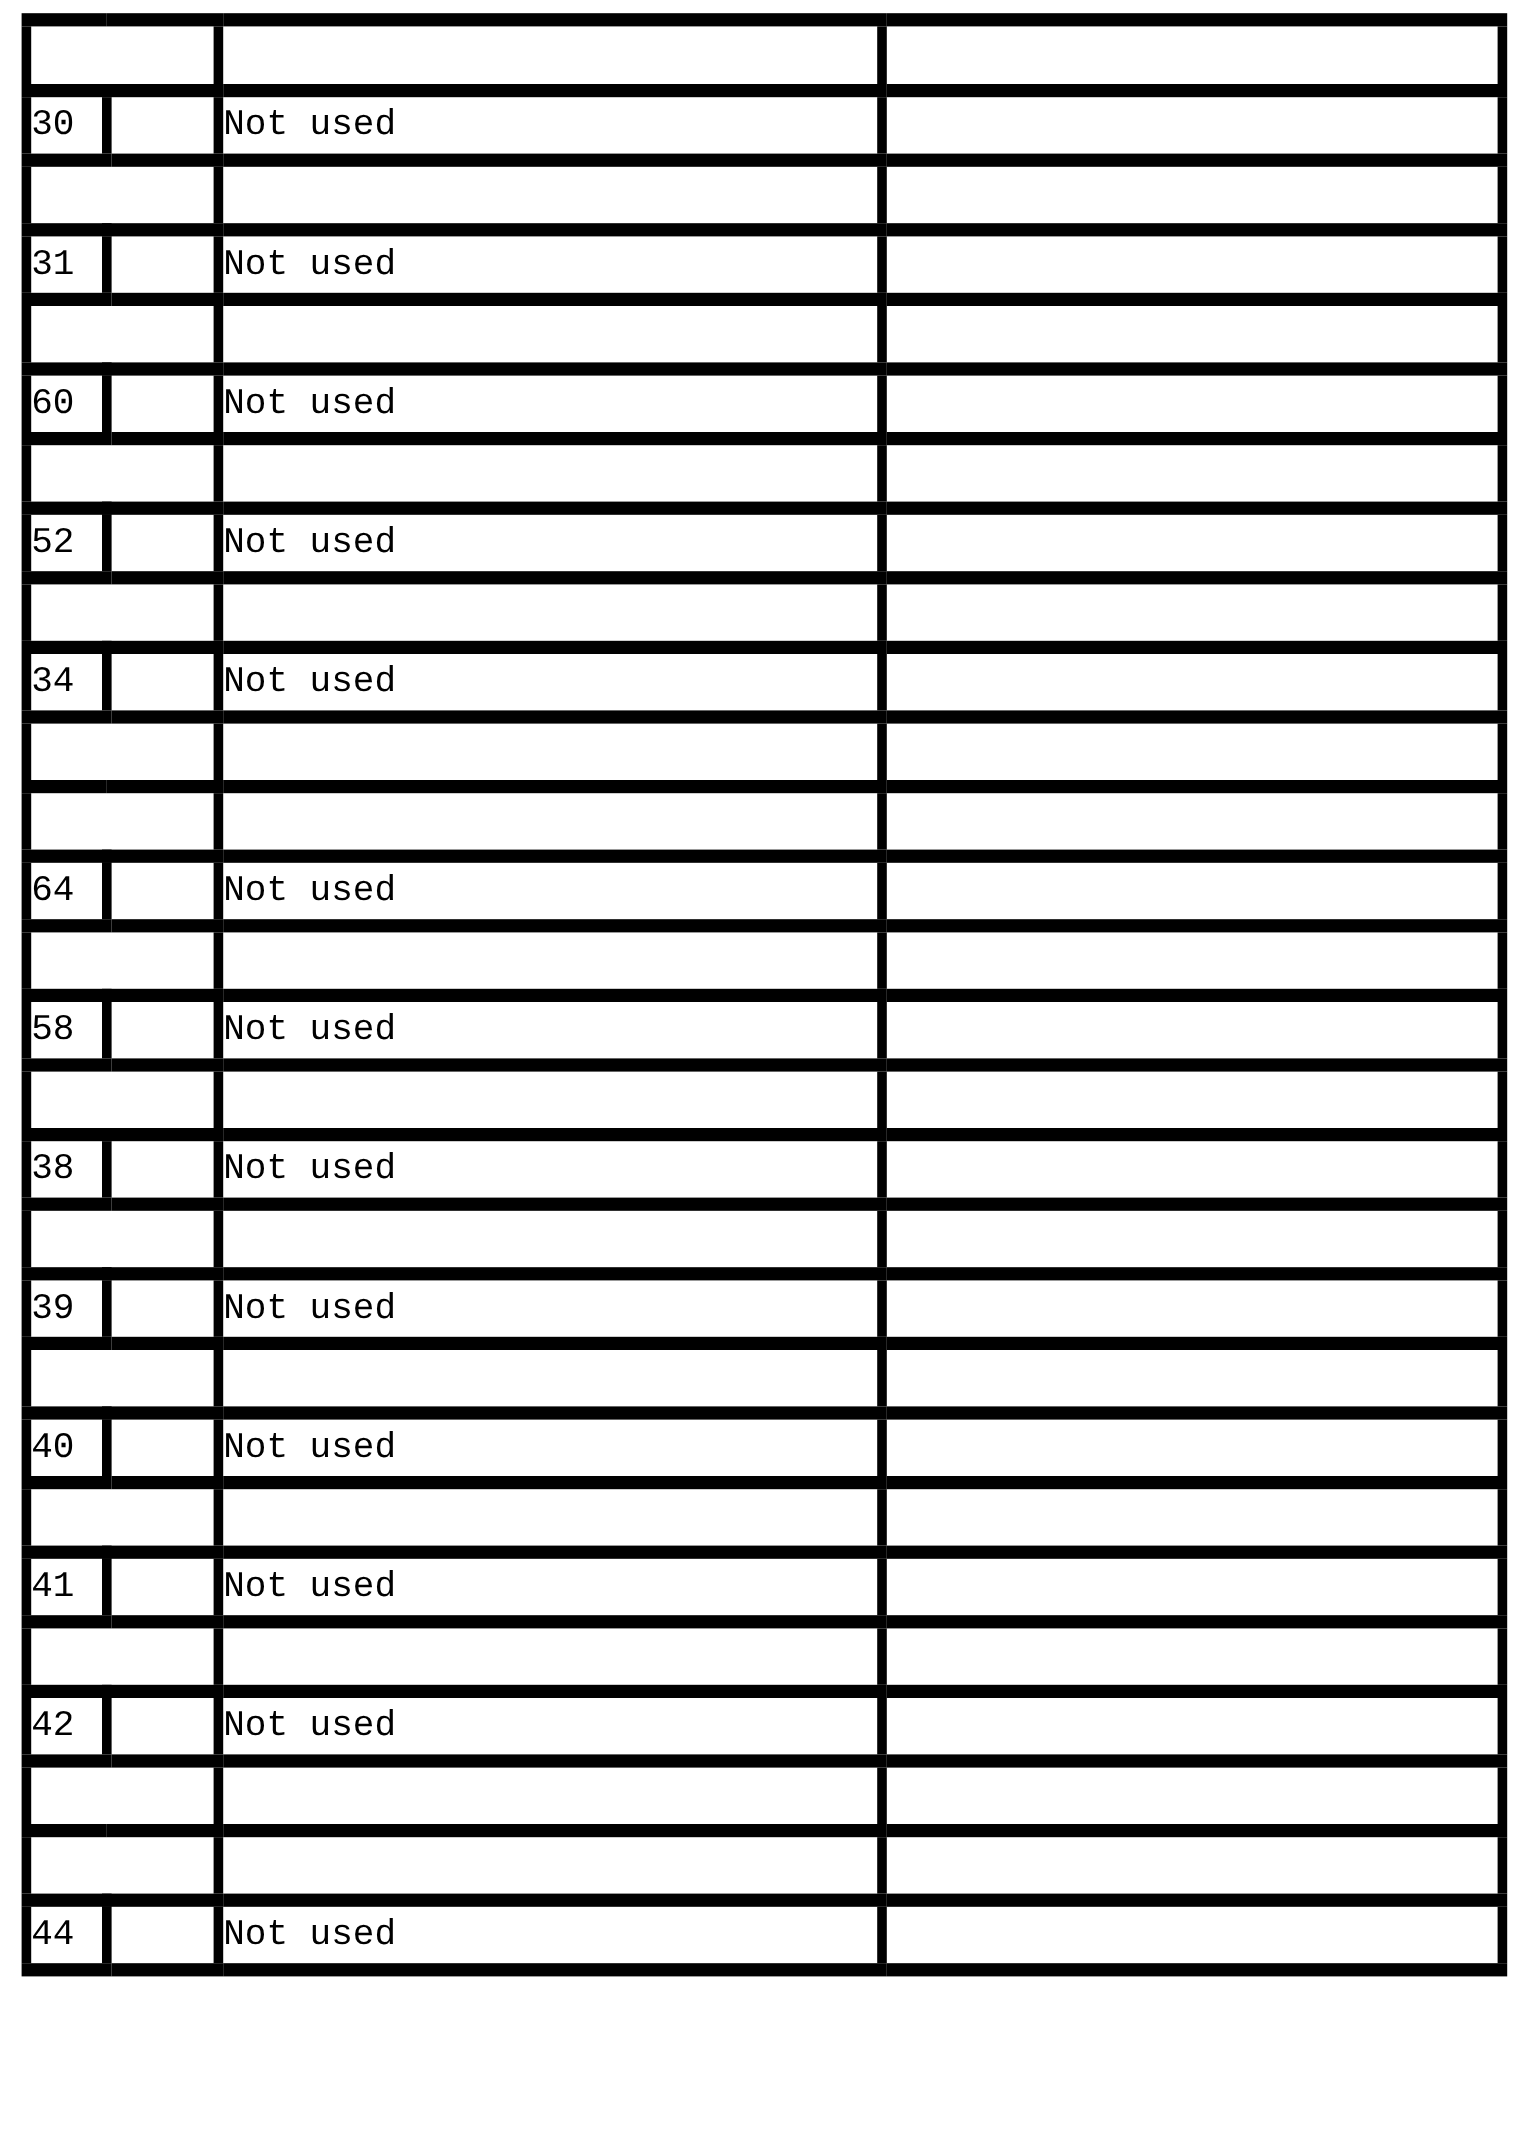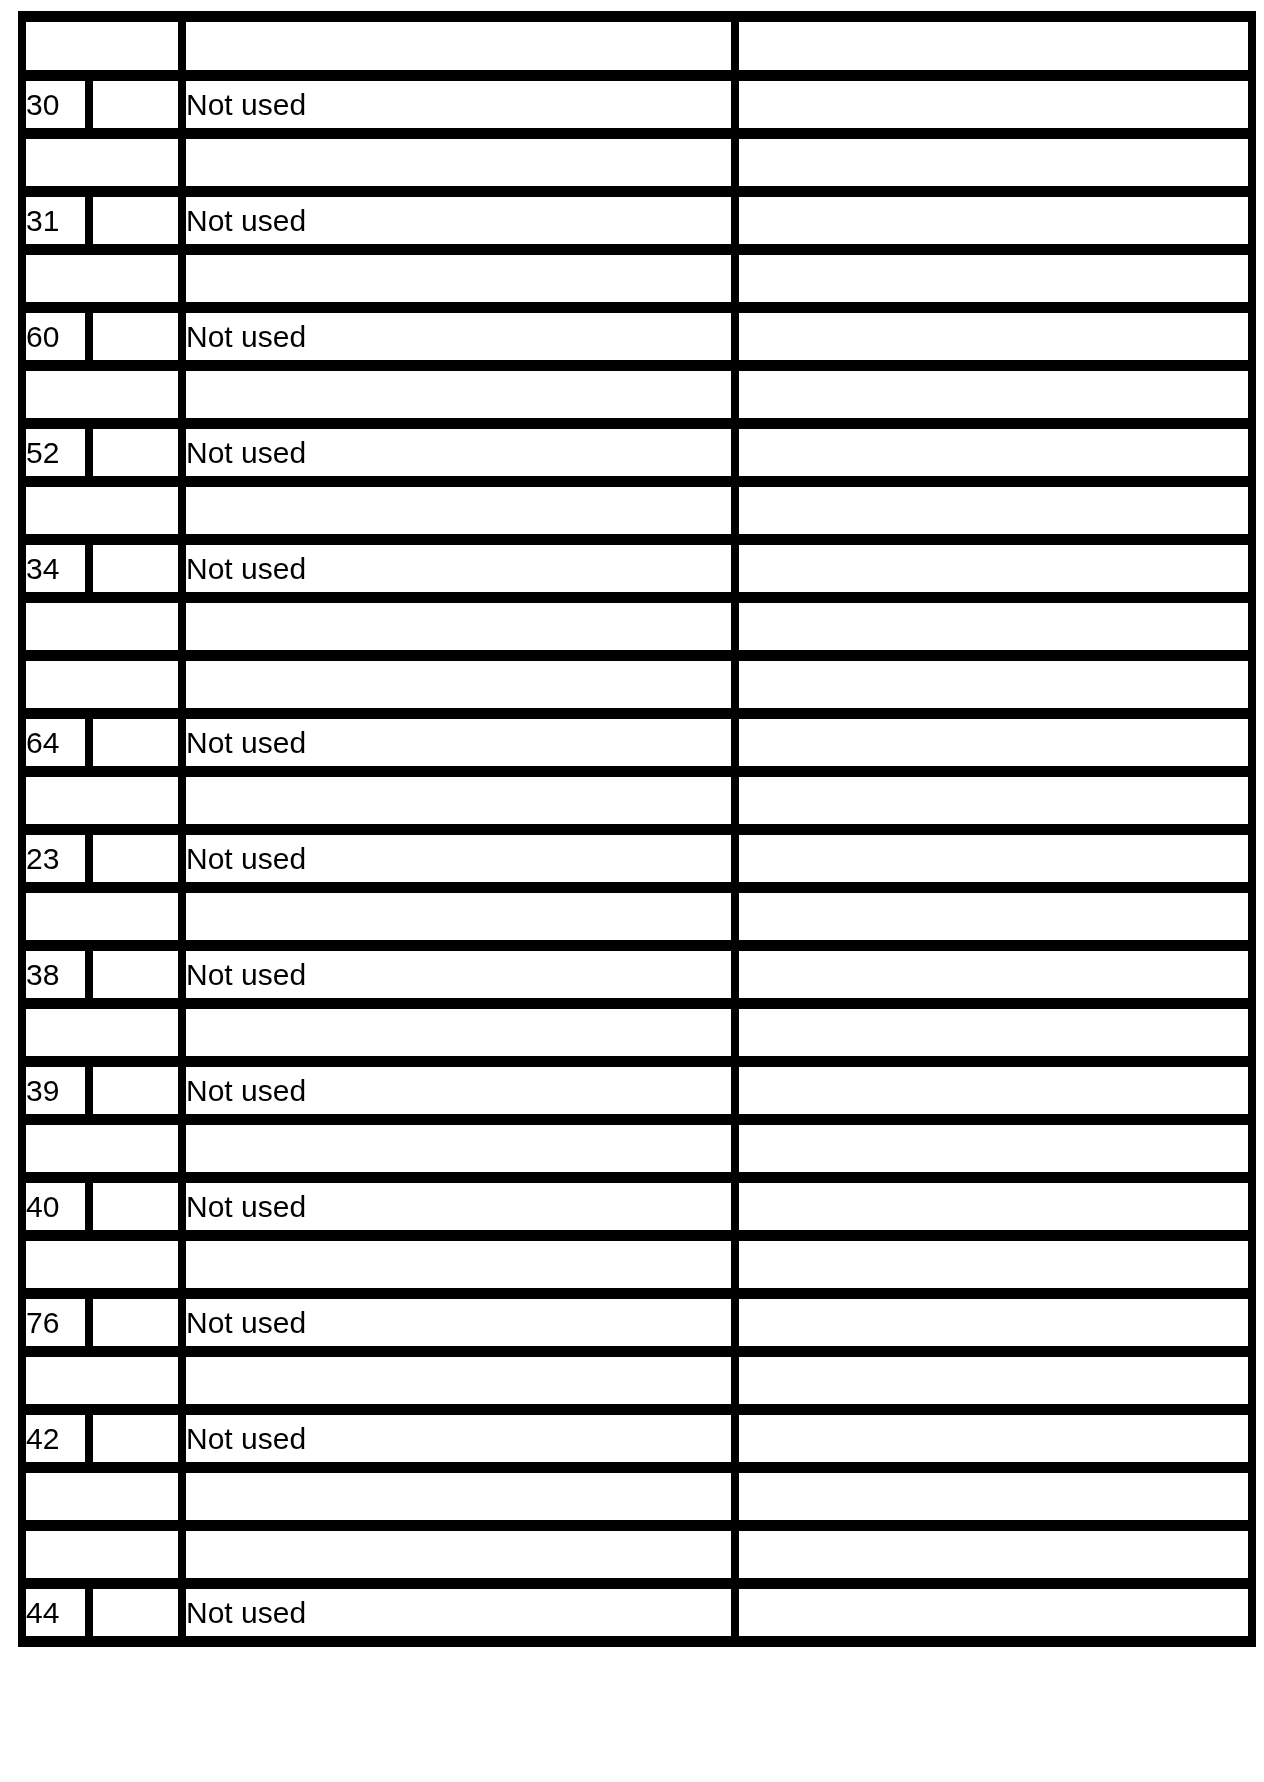--- a/index.html
+++ b/index.html
@@ -6,21 +6,21 @@
     margin: 0;
     padding: 0;
     background: #ffffff;
   }
   .page {
     position: relative;
     width: 1264px;
     height: 1782px;
     background: #ffffff;
     overflow: hidden;
-    font-family: Liberation Sans, sans-serif;
+    font-family: Liberation Mono, monospace;
     color: #000000;
   }
   table.grid {
     position: absolute;
     left: 18px;
     top: 11px;
     width: 1230px;
     border-collapse: collapse;
     table-layout: fixed;
   }
@@ -137,21 +137,21 @@
         <td class="c3">Not used</td>
         <td class="c4"></td>
       </tr>
       <tr>
         <td class="c12" colspan="2"></td>
         <td class="c3"></td>
         <td class="c4"></td>
       </tr>
 
       <tr>
-        <td class="c1">23</td>
+        <td class="c1">58</td>
         <td class="c2"></td>
         <td class="c3">Not used</td>
         <td class="c4"></td>
       </tr>
       <tr>
         <td class="c12" colspan="2"></td>
         <td class="c3"></td>
         <td class="c4"></td>
       </tr>
 
@@ -185,21 +185,21 @@
         <td class="c3">Not used</td>
         <td class="c4"></td>
       </tr>
       <tr>
         <td class="c12" colspan="2"></td>
         <td class="c3"></td>
         <td class="c4"></td>
       </tr>
 
       <tr>
-        <td class="c1">76</td>
+        <td class="c1">41</td>
         <td class="c2"></td>
         <td class="c3">Not used</td>
         <td class="c4"></td>
       </tr>
       <tr>
         <td class="c12" colspan="2"></td>
         <td class="c3"></td>
         <td class="c4"></td>
       </tr>
 

